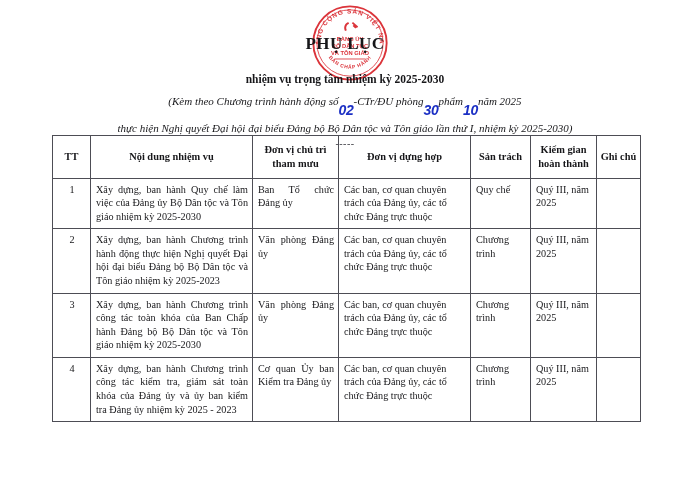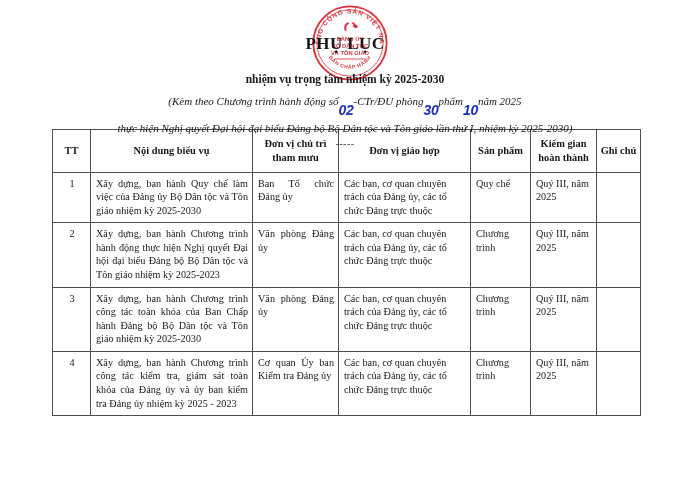--- a/index.html
+++ b/index.html
@@ -81,21 +81,21 @@
     height: 78px;
     z-index: 2;
     pointer-events: none;
     opacity: 0.92;
   }
 
   
   .tbl-wrap {
     position: absolute;
     left: 52px;
-    top: 129px;
+    top: 135px;
     width: 588px;
   }
 
   table.task-table {
     border-collapse: collapse;
     width: 100%;
     table-layout: fixed;
   }
 
   table.task-table th,
@@ -194,24 +194,24 @@
         <col class="w-noidung">
         <col class="w-chutri">
         <col class="w-phoihop">
       <col class="w-sanpham">
         <col class="w-thoigian">
         <col class="w-ghichu">
     </colgroup>
     <thead>
       <tr>
         <th>TT</th>
-        <th>Nội dung biểu vụ</th>
+        <th>Nội dung nhiệm vụ</th>
         <th>Đơn vị chủ trì tham mưu</th>
-        <th>Đơn vị giáo hợp</th>
-        <th>Sản phẩm</th>
+        <th>Đơn vị dựng hợp</th>
+        <th>Sản trách</th>
         <th>Kiểm gian hoàn thành</th>
         <th>Ghi chú</th>
       </tr>
     </thead>
     <tbody>
       <tr>
         <td class="c-tt">1</td>
         <td class="c-noidung">
             <span>Xây dựng, ban hành Quy chế làm việc của Đảng ủy Bộ Dân tộc và Tôn giáo nhiệm kỳ 2025-2030</span>
           </td>

